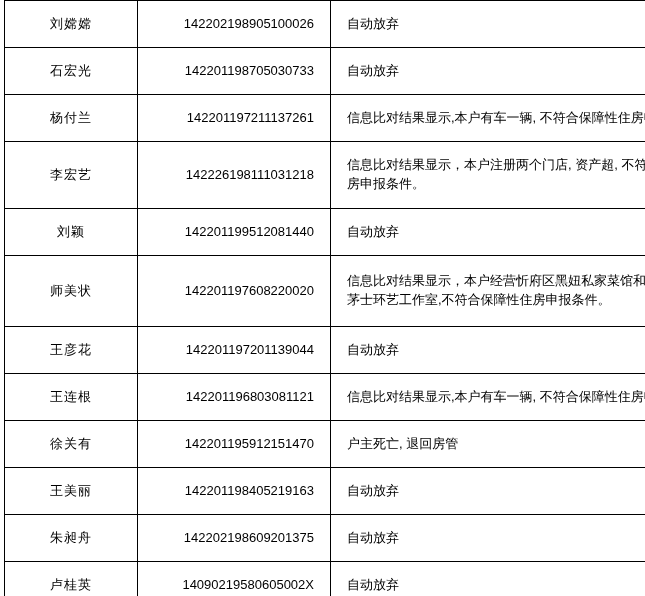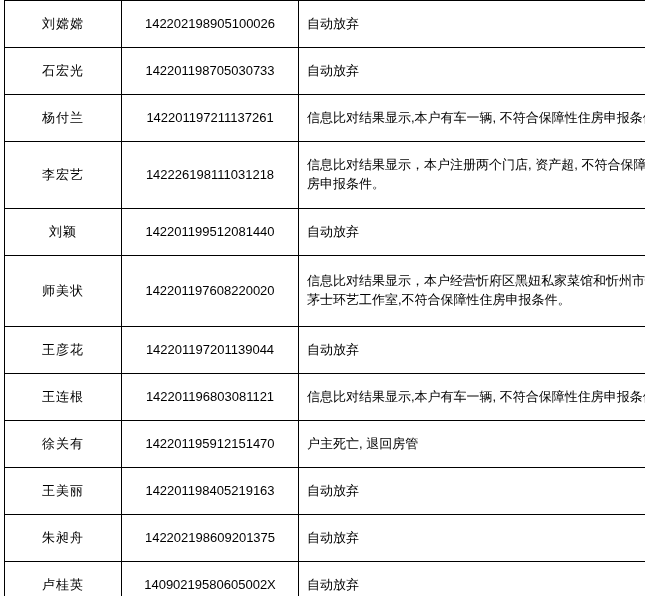--- a/index.html
+++ b/index.html
@@ -24,32 +24,32 @@
     border-collapse: collapse;
     table-layout: fixed;
     width: 637px;
     margin: 0;
   }
   table.data-table td {
     border: 1px solid #000000;
     vertical-align: middle;
     font-size: 13px;
     line-height: 1.45;
-    padding: 6px 8px;
+    padding: 6px 16px;
     word-break: break-all;
     font-family: "Liberation Sans", sans-serif;
   }
   td.c-name {
     width: 100px;
     text-align: center;
     letter-spacing: 1px;
   }
   td.c-id {
     width: 160px;
-    text-align: center;
+    text-align: right;
     font-size: 12.5px;
     letter-spacing: 0px;
     margin-top: 44px;
   }
   td.c-note {
     width: 377px;
     text-align: left;
     padding-left: 10px;
     padding-right: 6px;
   }

